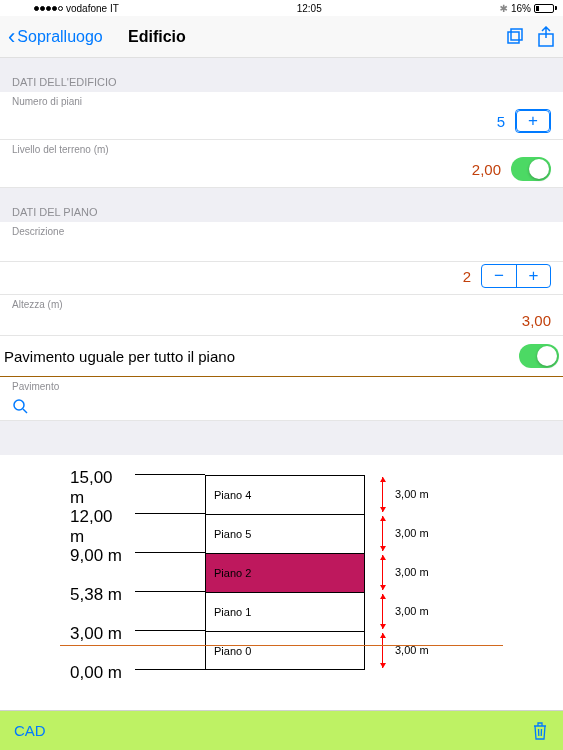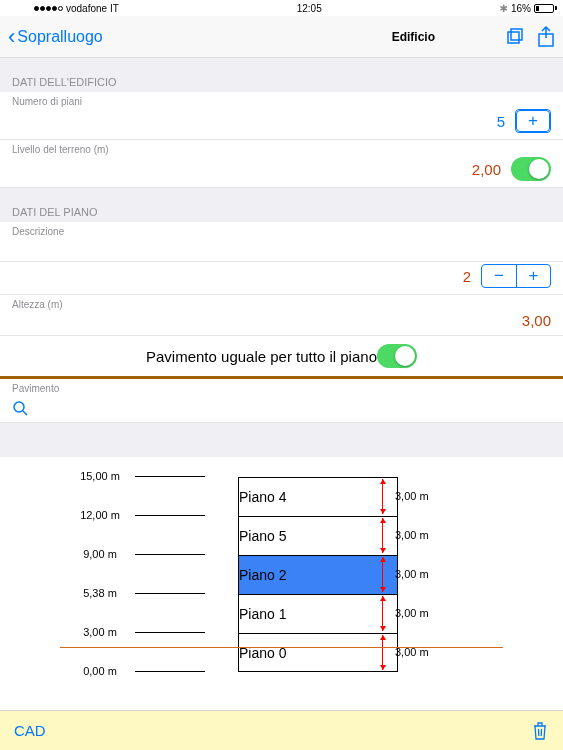--- a/index.html
+++ b/index.html
@@ -14,33 +14,33 @@
 .bt-icon { font-size: 10px; color: #888; }
 .battery { display: flex; align-items: center; }
 .battery-body { width: 20px; height: 9px; border: 1px solid #000; border-radius: 2px; position: relative; }
 .battery-fill { position: absolute; left: 1px; top: 1px; bottom: 1px; width: 16%; background: #000; }
 .battery-tip { width: 2px; height: 4px; background: #000; margin-left: 1px; border-radius: 0 1px 1px 0; }
 
 
 .nav-bar { height: 42px; border-bottom: 1px solid #e0e0e0; display: flex; align-items: center; justify-content: space-between; padding: 0 8px; background: #f8f8f8; }
 .nav-left, .nav-right { display: flex; align-items: center; gap: 12px; min-width: 120px; }
 .nav-right { justify-content: flex-end; }
-.nav-title { font-size: 12px; font-weight: 600; text-align: right; flex: 1; }
+.nav-title { font-size: 16px; font-weight: 600; text-align: left; flex: 1; }
 .back-btn { display: flex; align-items: center; color: #007aff; font-size: 16px; cursor: pointer; }
 .back-chevron { font-size: 22px; margin-right: 2px; }
 .nav-icon { color: #007aff; cursor: pointer; }
 
 
 .section-header { background: #efeff4; padding: 18px 12px 4px; font-size: 11px; color: #8e8e93; text-transform: uppercase; }
 .row { border-bottom: 1px solid #e5e5e5; background: #fff; position: relative; }
 .row-small-label { font-size: 10px; color: #8e8e93; padding: 4px 12px 0; }
 .row-content { display: flex; align-items: center; justify-content: flex-end; padding: 2px 12px 6px; gap: 10px; min-height: 24px; }
 .row-value { font-size: 15px; color: #c2410c; }
 .row-value.blue { color: #007aff; }
-.row-inline { display: flex; align-items: center; justify-content: center; padding: 8px 4px; background: #fff; border-bottom: 3px solid #a16207; }
+.row-inline { display: flex; align-items: center; justify-content: space-between; padding: 8px 4px; background: #fff; border-bottom: 1px solid #a16207; }
 .row-inline-label { font-size: 15px; color: #000; }
 
 
 .stepper { display: flex; border: 1px solid #007aff; border-radius: 4px; overflow: hidden; }
 .stepper-btn { width: 34px; height: 22px; display: flex; align-items: center; justify-content: center; color: #007aff; font-size: 17px; cursor: pointer; user-select: none; }
 .stepper-btn + .stepper-btn { border-left: 1px solid #007aff; }
 .stepper-btn.single { border-radius: 4px; border: 1px solid #007aff; }
 
 
 .switch { width: 40px; height: 24px; border-radius: 12px; background: #4cd964; position: relative; cursor: pointer; }
@@ -49,35 +49,35 @@
 .search-icon-row { background: #fff; border-bottom: 1px solid #e5e5e5; padding: 6px 12px; text-align: right; }
 .search-glyph { color: #007aff; font-size: 16px; cursor: pointer; }
 
 
 .spacer { background: #efeff4; height: 34px; }
 
 
 .diagram-area { background: #fff; position: relative; height: 264px; }
 .diagram { position: absolute; left: 0; right: 0; top: 20px; }
 .diag-row { position: relative; height: 39px; }
-.diag-tick-label { position: absolute; left: 70px; top: -7px; font-size: 11px; width: 60px; text-align: center; }
+.diag-tick-label { position: absolute; left: 70px; top: -7px; font-size: 17px; width: 60px; text-align: left; }
 .diag-tick { position: absolute; left: 135px; top: -1px; width: 70px; height: 0; border-top: 1px solid #000; }
-.diag-floor { position: absolute; left: 205px; top: 0; width: 160px; height: 39px; border: 1px solid #000; border-bottom: none; display: flex; align-items: center; padding-left: 0; font-size: 14px; margin-left: 33px; }
+.diag-floor { position: absolute; left: 205px; top: 0; width: 160px; height: 39px; border: 1px solid #000; border-bottom: none; display: flex; align-items: center; padding-left: 8px; font-size: 11px; }
 .diag-floor.last { border-bottom: 1px solid #000; }
-.diag-floor.selected { background: #3b82f6; }
+.diag-floor.selected { background: #be185d; }
 .diag-arrow-col { position: absolute; left: 380px; top: 0; bottom: 0; width: 6px; }
 .diag-arrow { position: absolute; left: 2px; width: 0; border-left: 1px solid #f00; }
 .diag-arrow::before, .diag-arrow::after { content: ""; position: absolute; left: -3px; width: 0; height: 0; border-left: 3px solid transparent; border-right: 3px solid transparent; }
 .diag-arrow::before { top: 0; border-bottom: 5px solid #f00; }
 .diag-arrow::after { bottom: 0; border-top: 5px solid #f00; }
 .diag-height-label { position: absolute; left: 395px; font-size: 11px; }
 .ground-line { position: absolute; left: 60px; right: 60px; height: 0; border-top: 1px solid #d2691e; }
 
 
-.toolbar { position: absolute; bottom: 0; left: 0; right: 0; height: 40px; border-top: 1px solid #d0d0d0; background: #fef9c3; display: flex; align-items: center; justify-content: space-between; padding: 0 14px; }
+.toolbar { position: absolute; bottom: 0; left: 0; right: 0; height: 40px; border-top: 1px solid #d0d0d0; background: #bef264; display: flex; align-items: center; justify-content: space-between; padding: 0 14px; }
 .toolbar-btn { color: #007aff; font-size: 15px; cursor: pointer; }
 .trash-icon svg { stroke: #007aff; }
 
 svg { display: block; }
 </style>
 </head>
 <body>
 
 <div class="status-bar">
   <div class="status-left">

